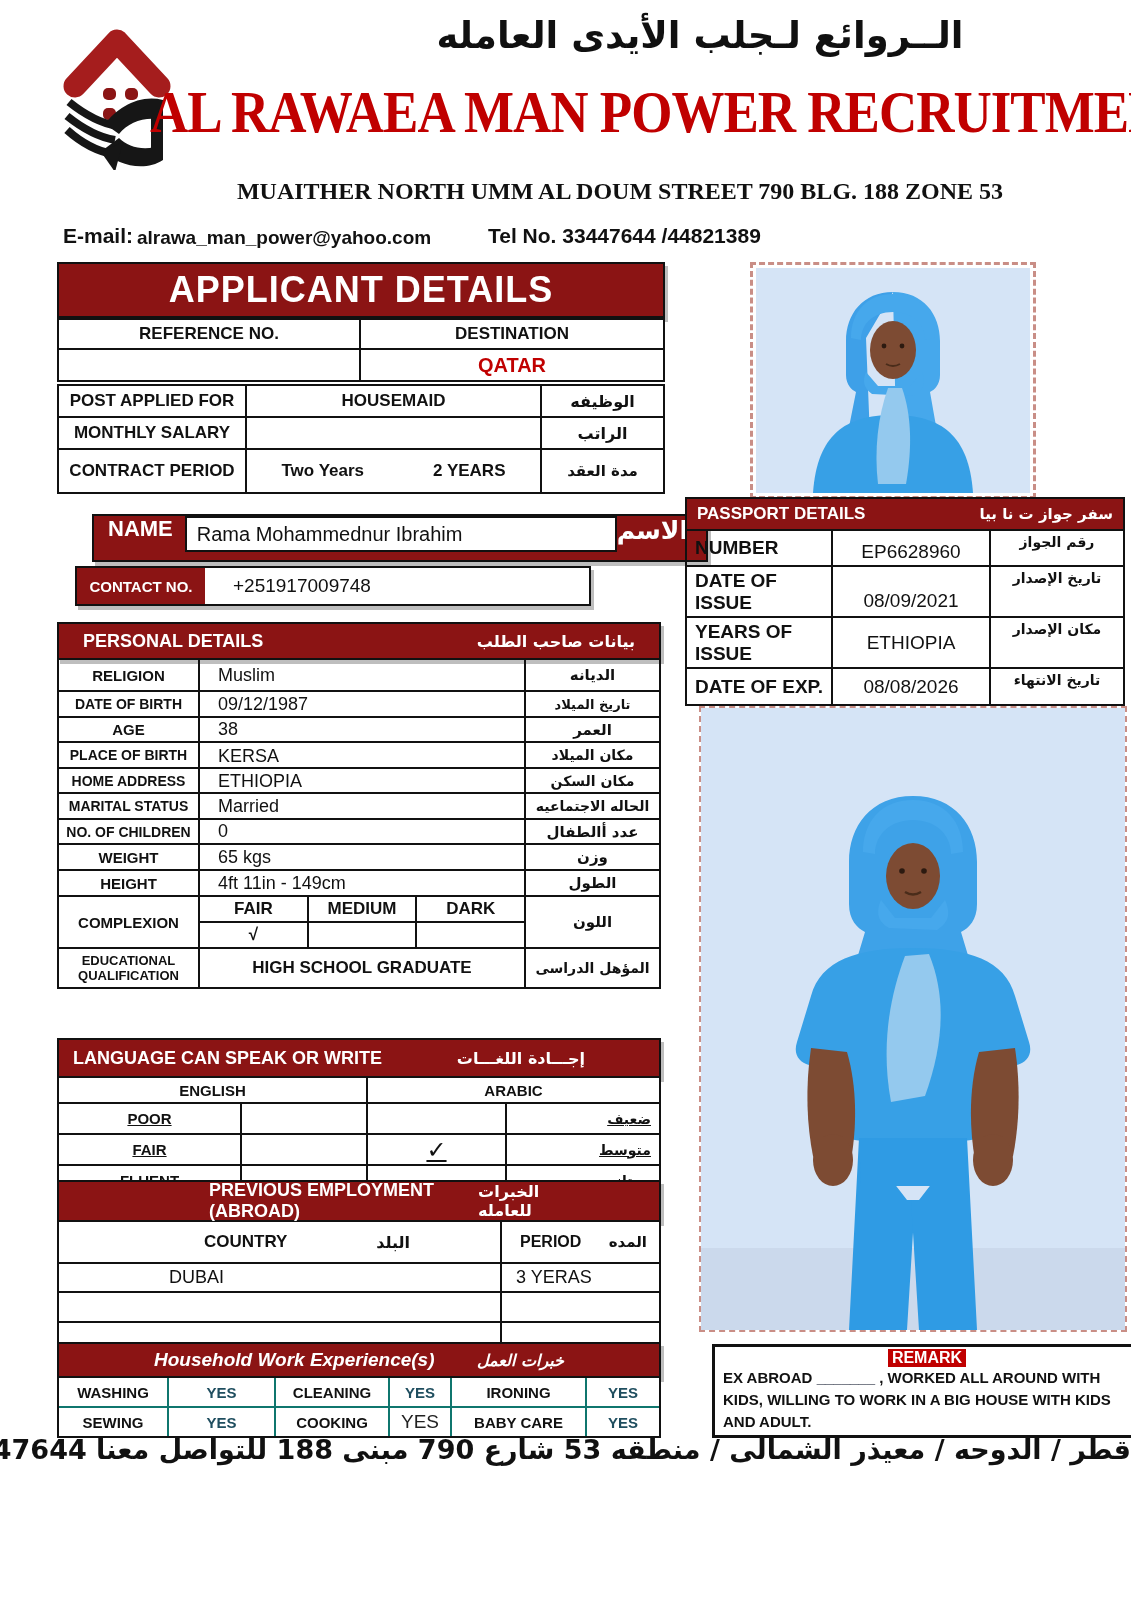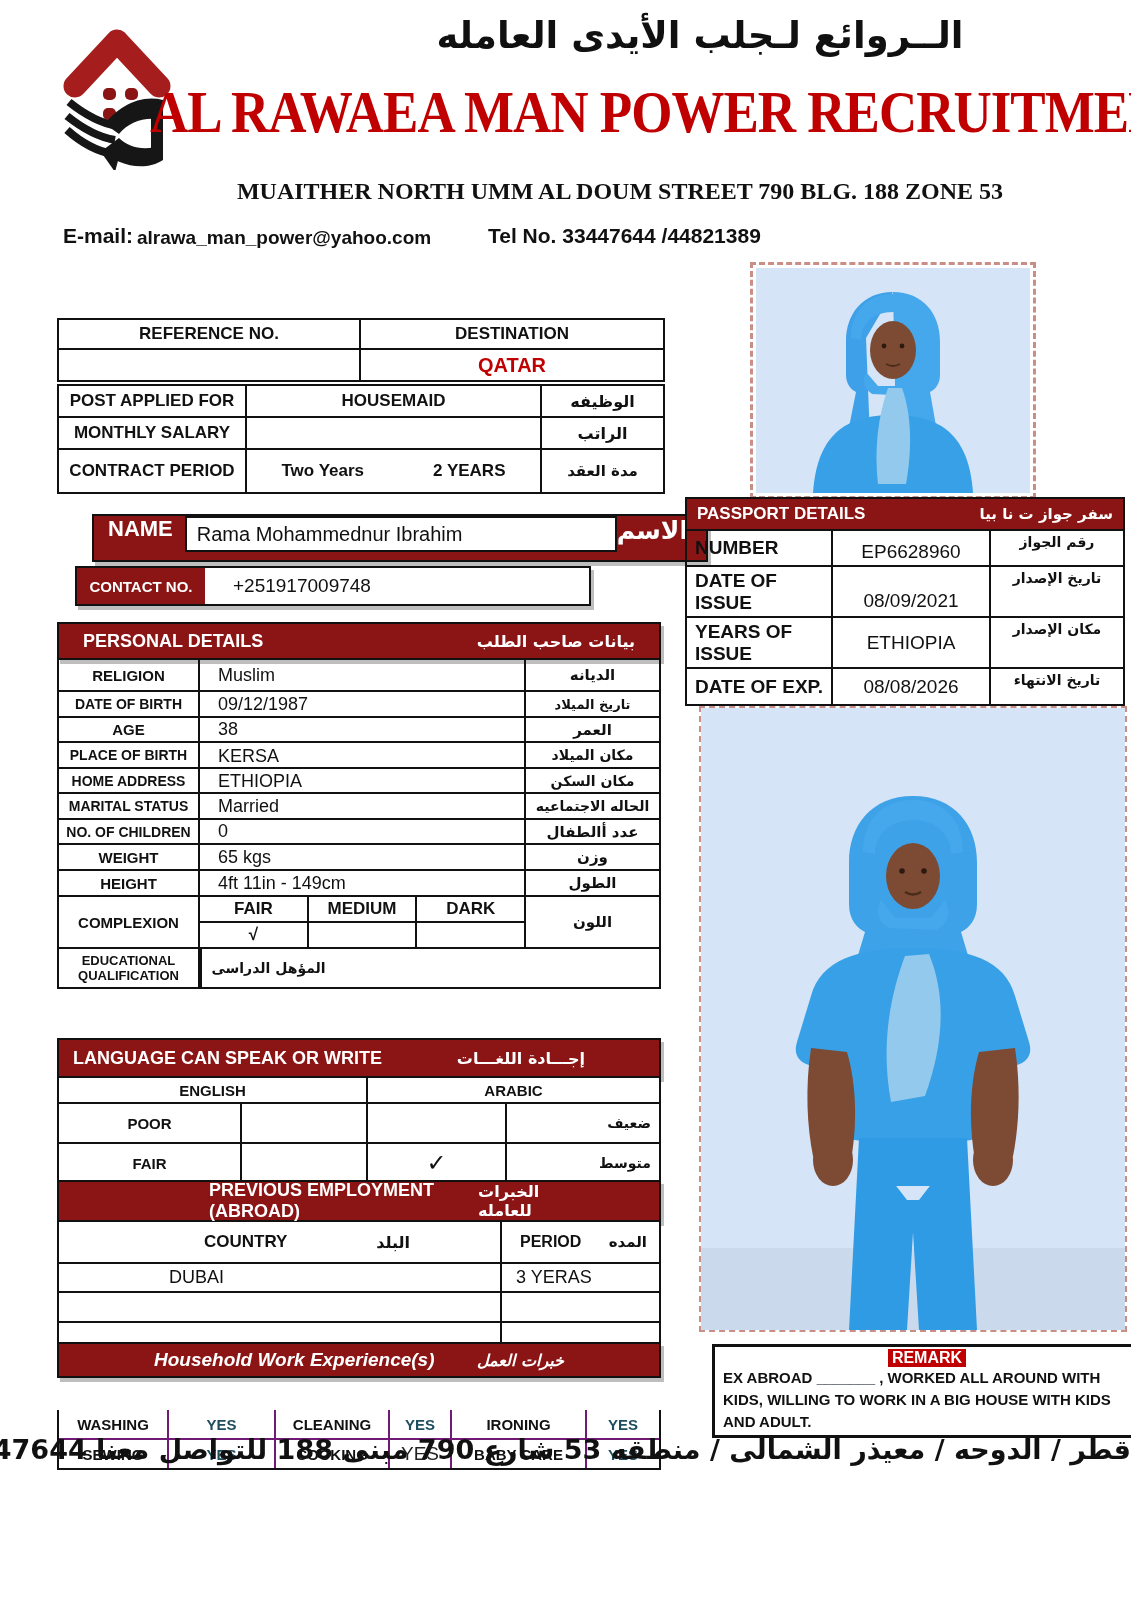--- a/index.html
+++ b/index.html
@@ -66,38 +66,38 @@
   .cplx-r.top{border-bottom:2px solid #111;}
   .cplx-c{flex:1;display:flex;align-items:center;justify-content:center;font-weight:bold;font-size:17px;box-sizing:border-box;}
   .cplx-c+.cplx-c{border-left:2px solid #111;}
 
   
   .lang{left:57px;top:1038px;width:604px;}
   .lang-banner{height:36px;padding:0 14px;font-size:18px;font-weight:bold;}
   .lgrid{display:grid;grid-template-columns:181px 124px 137px 1fr;background:#111;gap:2px;
          border:2px solid #111;border-top:none;}
   .lgrid>div{background:#fff;}
-  .lh{height:24px;} .lr{height:38px;}
+  .lh{height:24px;} .lr{height:29px;text-decoration:underline;}
   .check{font-size:24px;line-height:1;}
 
   
   .emp{left:57px;top:1180px;width:604px;}
   .emp-banner{height:38px;padding:0 0 0 150px;font-size:18px;font-weight:bold;}
   .emp-banner .ar{padding-right:80px;}
   .egrid{display:grid;grid-template-columns:441px 1fr;background:#111;gap:2px;
          border:2px solid #111;border-top:none;}
   .egrid>div{background:#fff;}
   .eh{height:40px;} .er1{height:27px;} .er2{height:28px;} .er3{height:22px;}
 
   
   .hh{left:57px;top:1342px;width:604px;}
   .hh-banner{height:32px;padding:0 0 0 95px;font-size:19px;font-weight:bold;font-style:italic;}
   .hh-banner .ar{padding-right:95px;}
-  .hgrid{display:grid;grid-template-columns:108px 105px 112px 60px 133px 1fr;background:#701a75;gap:2px;
-         border:2px solid #111;border-top:none;margin-top:32px;}
+  .hgrid{display:grid;grid-template-columns:108px 105px 112px 60px 133px 1fr;background:#0f766e;gap:2px;
+         border:2px solid #111;border-top:none;}
   .hgrid>div{background:#fff;height:28px;}
   .yes{color:#1F4E5F;font-weight:bold;font-size:15px;}
   .yes.plain{color:#222;font-weight:normal;font-size:19px;}
 
   
   .photo1{left:750px;top:262px;width:274px;height:225px;border:3px dashed #C98E86;padding:3px;background:#fff;}
   .photo2{left:699px;top:706px;width:424px;height:622px;border:2px dashed #C98E86;background:#fff;}
   .photo1 svg,.photo2 svg{display:block;}
 
   .pp{left:685px;top:497px;width:440px;}
@@ -141,20 +141,21 @@
       <path d="M44,130 L66,120 L58,150 Z" fill="#161616"></path>
     </svg>
   </div>
   <div class="abs title-ar ar" dir="rtl">الــروائع لـجلب الأيدى العامله</div>
   <div class="abs title-en">AL RAWAEA MAN POWER RECRUITMENT</div>
   <div class="abs address">MUAITHER NORTH UMM AL DOUM STREET 790 BLG. 188 ZONE 53</div>
   <span class="abs email-label">E-mail:</span>
   <span class="abs email-value">alrawa_man_power@yahoo.com</span>
   <span class="abs tel">Tel No. 33447644 /44821389</span>
 
+  <div class="abs app-banner maroon bordered shadow">APPLICANT DETAILS</div>
 
   <div class="abs ref-grid">
     <div class="cell c pink lbl" style="font-size:17px">REFERENCE NO.</div>
     <div class="cell c pink lbl" style="font-size:17px">DESTINATION</div>
     <div class="cell c" style="height:30px"></div>
     <div class="cell c qatar" style="height:30px">QATAR</div>
   </div>
 
   <div class="abs post-grid">
     <div class="cell c lbl h32" style="font-size:17px">POST APPLIED FOR</div>
@@ -245,20 +246,21 @@
           <div class="cplx-r">
             <div class="cplx-c">√</div>
             <div class="cplx-c"></div>
             <div class="cplx-c"></div>
           </div>
         </div>
         <div class="cell c pa ar">اللون</div>
       </div>
       <div class="prow" style="height:38px">
         <div class="cell c pl lbl" style="font-size:13px;text-align:center">EDUCATIONAL QUALIFICATION</div>
+        <div class="cell c pv" style="font-weight:bold;font-size:17px;padding-left:0">HIGH SCHOOL GRADUATE</div>
         <div class="cell c pa ar" style="font-size:14px">المؤهل الدراسى</div>
       </div>
     </div>
   </div>
 
   <div class="abs lang">
     <div class="banner maroon bordered lang-banner shadow">
       <span style="">LANGUAGE CAN SPEAK OR WRITE</span>
       <span class="ar" style="font-size:16px;margin-right:60px">إجـــادة اللغـــات</span>
     </div>

